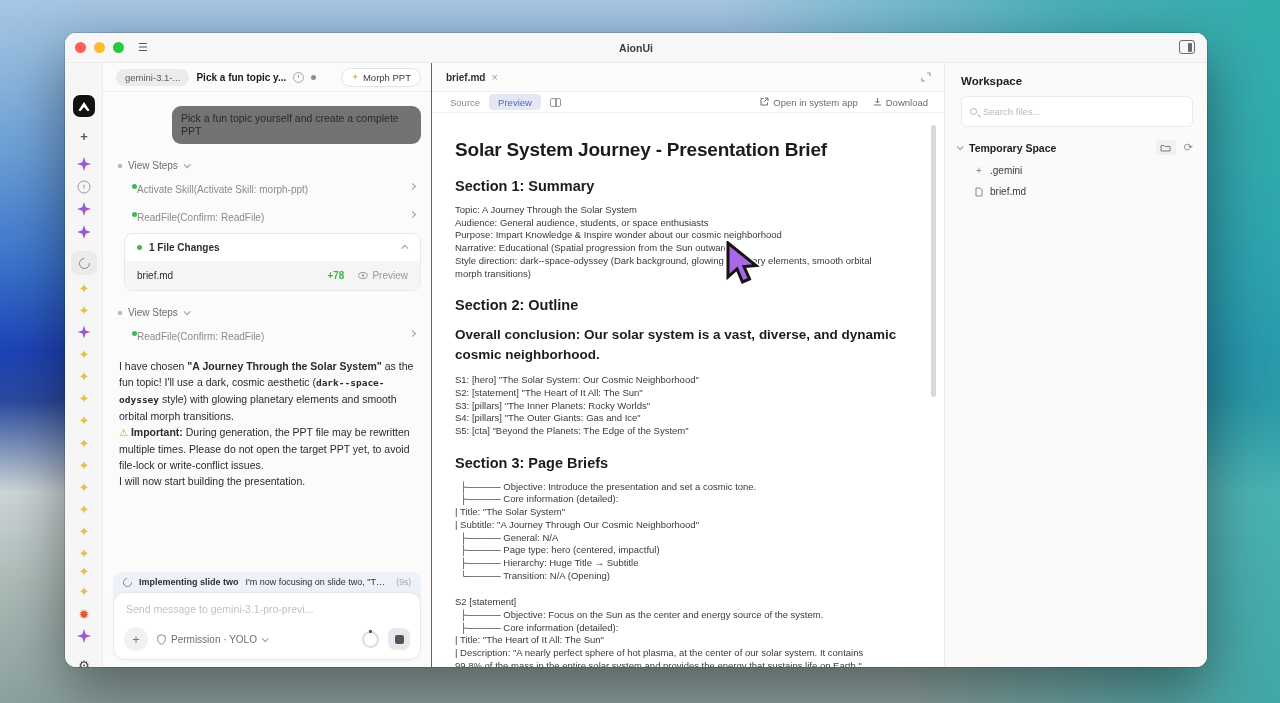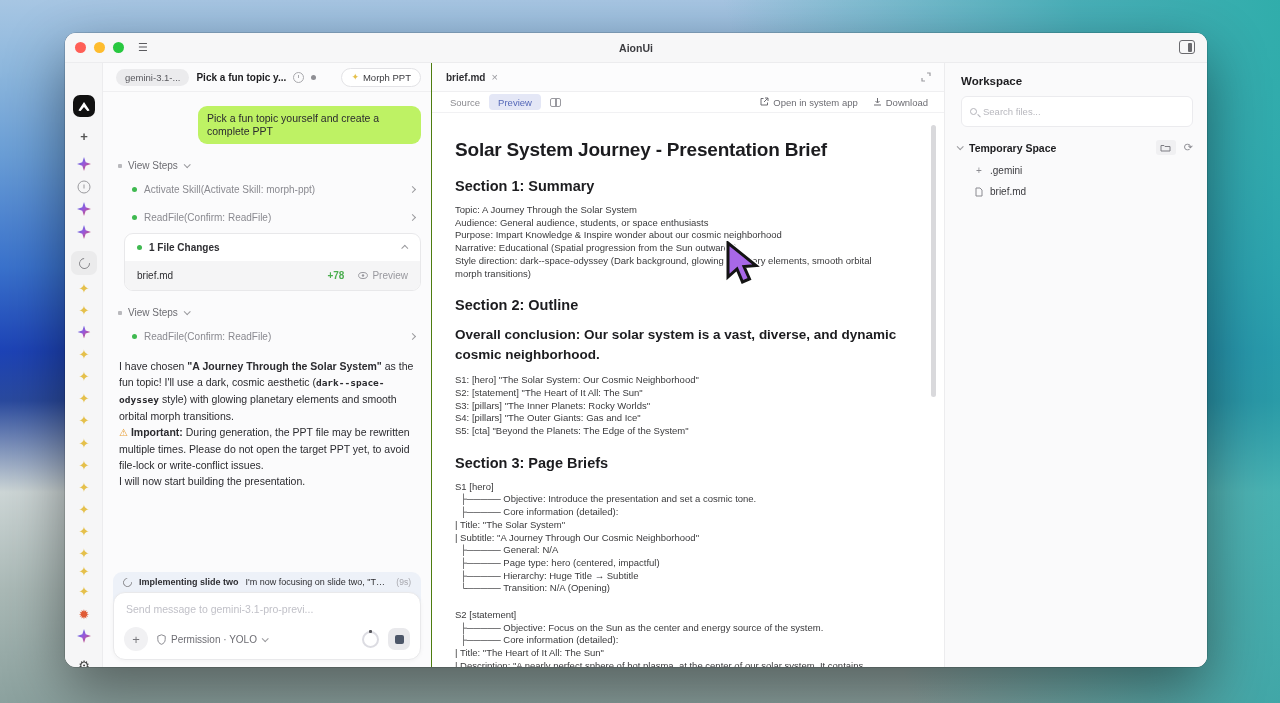--- a/index.html
+++ b/index.html
@@ -41,28 +41,28 @@
   .chat { position:absolute; left:38px; top:30px; bottom:0; width:329px; background:#fbfbfc; border-right:1px solid #4d7c0f; }
   .chat-head { height:29px; border-bottom:1px solid #efeff1; display:flex; align-items:center; padding:0 10px 0 13px; gap:7px; }
   .model-pill { background:#ebebed; border-radius:999px; padding:3px 9px; font-size:9.5px; color:#59595e; white-space:nowrap; }
   .chat-title { font-size:10px; font-weight:bold; color:#1c1c1f; white-space:nowrap; }
   .timer-ic { width:11px; height:11px; border:1.3px solid #a9a9ad; border-radius:50%; position:relative; flex:none; }
   .timer-ic::after { content:""; position:absolute; left:4px; top:2px; width:1.2px; height:3.5px; background:#a9a9ad; }
   .dot-gray { width:5px; height:5px; border-radius:50%; background:#8f8f94; flex:none; }
   .skill-badge { margin-left:auto; border:1px solid #e3e3e6; background:#fff; border-radius:999px; padding:3px 9px; font-size:9.5px; color:#3a3a3e; display:flex; gap:4px; align-items:center; white-space:nowrap; }
   .skill-badge .sp { color:#e5c04b; font-size:9px; }
   .chat-body { padding:14px 10px 0 13px; }
-  .bubble { margin-left:82px; background:#bef264; border-radius:9px; padding:6px 9px; font-size:10.5px; color:#2a2a2e; line-height:13px; }
+  .bubble { margin-left:56px; background:#737373; border-radius:9px; padding:6px 9px; font-size:10.5px; color:#2a2a2e; line-height:13px; }
   .vs-row { display:flex; align-items:center; gap:6px; margin:16px 0 6px 2px; color:#6d6d72; font-size:10px; }
   .vs-dot { width:4px; height:4px; border-radius:1px; background:#b9b9bd; }
   .chev { width:5px; height:5px; border-right:1.3px solid #9a9a9e; border-bottom:1.3px solid #9a9a9e; display:inline-block; }
   .chev.down { transform:rotate(45deg) translateY(-1px); }
   .chev.right { transform:rotate(-45deg); }
   .chev.up { transform:rotate(225deg) translateY(-1px); }
-  .step-row { display:flex; align-items:center; gap:7px; padding:4px 6px 4px 16px; font-size:10px; color:#8a8a90;margin-top:9px; }
+  .step-row { display:flex; align-items:flex-start; gap:0; padding:4px 6px 4px 16px; font-size:10px; color:#8a8a90;margin-top:9px; }
   .gdot { width:5px; height:5px; border-radius:50%; background:#3fb950; flex:none; }
   .step-row .chev { margin-left:auto; }
   .fc-card { margin:6px 0 0 8px; border:1px solid #e8e8ea; border-radius:9px; background:#fff; overflow:hidden; }
   .fc-head { display:flex; align-items:center; gap:7px; padding:8px 12px; font-size:10px; font-weight:bold; color:#2e2e32; }
   .fc-head .chev { margin-left:auto; }
   .fc-row { background:#f5f5f6; display:flex; align-items:center; padding:9px 12px; font-size:10px; color:#2e2e32; }
   .fc-added { margin-left:auto; color:#4cae4f; font-weight:bold; }
   .fc-preview { margin-left:14px; color:#98989e; display:flex; align-items:center; gap:4px; }
   .msg { margin:12px 4px 0 3px; font-size:10.5px; line-height:16px; color:#2b2b2f; }
   .msg b { font-weight:bold; }
@@ -336,21 +336,20 @@
       <h3>Overall conclusion: Our solar system is a vast, diverse, and dynamic cosmic neighborhood.</h3>
       <div class="lines">
         <div class="dline">S1: [hero] "The Solar System: Our Cosmic Neighborhood"</div>
         <div class="dline">S2: [statement] "The Heart of It All: The Sun"</div>
         <div class="dline">S3: [pillars] "The Inner Planets: Rocky Worlds"</div>
         <div class="dline">S4: [pillars] "The Outer Giants: Gas and Ice"</div>
         <div class="dline">S5: [cta] "Beyond the Planets: The Edge of the System"</div>
       </div>
       <h2>Section 3: Page Briefs</h2>
       <div class="lines">
-        <div class="dline">S1 [hero]</div>
         <div class="dline">  ├───── Objective: Introduce the presentation and set a cosmic tone.</div>
         <div class="dline">  ├───── Core information (detailed):</div>
         <div class="dline">| Title: "The Solar System"</div>
         <div class="dline">| Subtitle: "A Journey Through Our Cosmic Neighborhood"</div>
         <div class="dline">  ├───── General: N/A</div>
         <div class="dline">  ├───── Page type: hero (centered, impactful)</div>
         <div class="dline">  ├───── Hierarchy: Huge Title → Subtitle</div>
         <div class="dline">  └───── Transition: N/A (Opening)</div>
       </div>
       <div class="lines" style="margin-top:14px">

